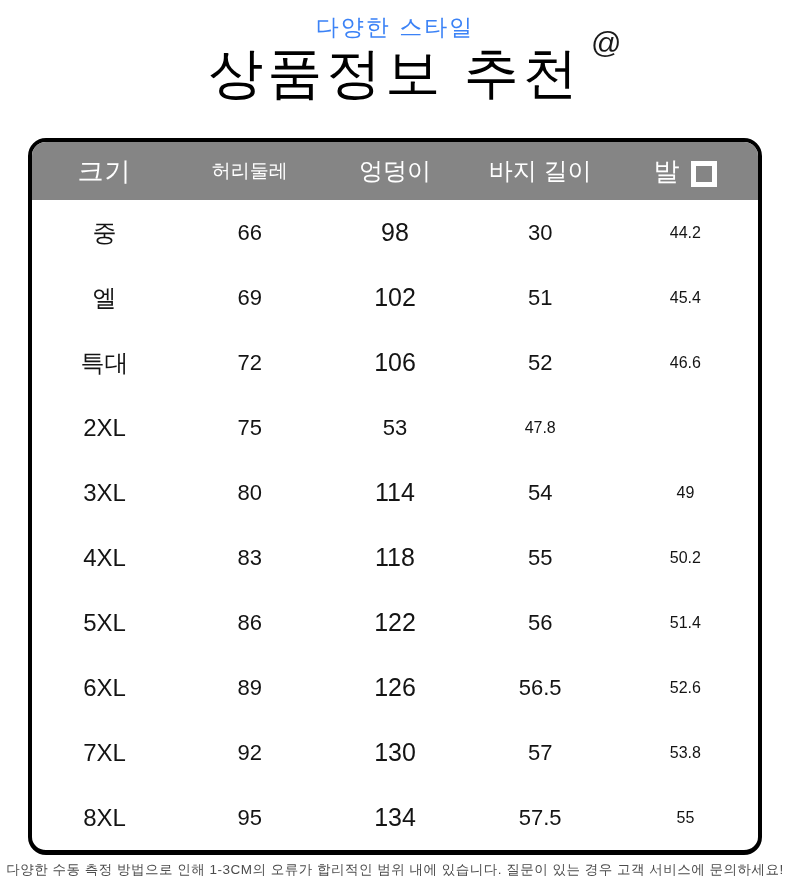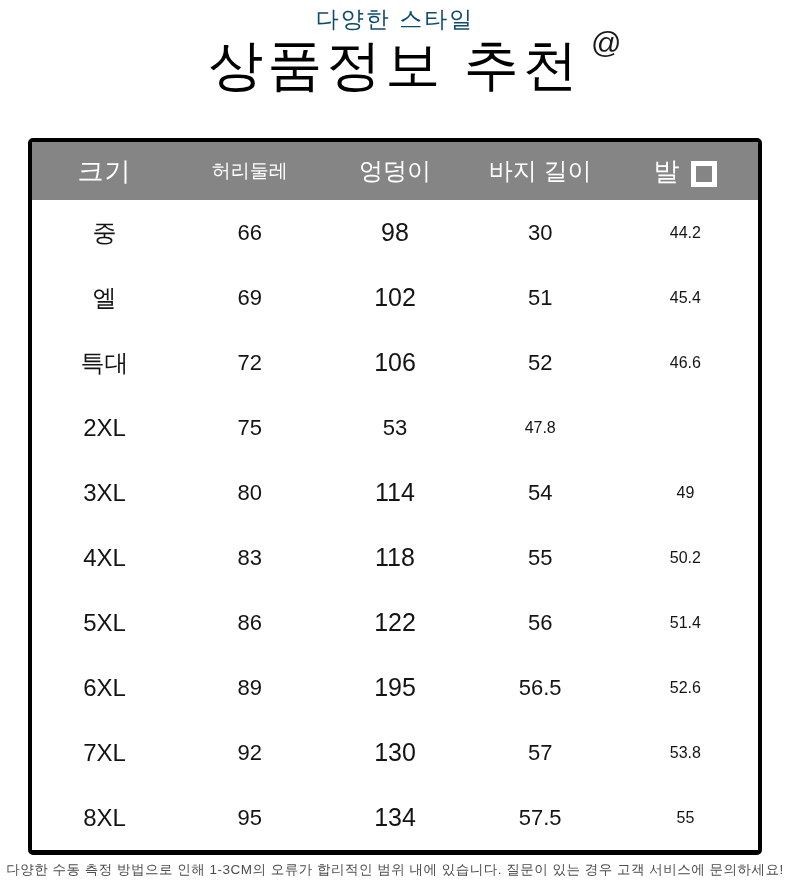--- a/index.html
+++ b/index.html
@@ -8,24 +8,24 @@
     width: 790px; height: 895px;
     position: relative;
     font-family: "Liberation Sans", "DejaVu Sans", sans-serif;
     color: #111;
     overflow: hidden;
   }
 
   
   .title-block { position: absolute; top: 0; left: 0; width: 790px; text-align: center; }
   .subtitle {
-    margin-top: 4px;
+    margin-top: 12px;
     font-size: 23px;
     letter-spacing: 2px;
-    color: #0c4a6e;
+    color: #3b82f6;
   }
   .main-title {
     margin-top: 2px;
     font-size: 55px;
     font-weight: normal;
     letter-spacing: 4px;
     color: #000;
     line-height: 1.05;
   }
   .at-mark {
@@ -36,21 +36,21 @@
     font-weight: normal;
   }
 
   
   .size-table {
     position: absolute;
     left: 28px; top: 138px;
     width: 734px; height: 717px;
     border: 4px solid #000;
     border-bottom-width: 5px;
-    border-radius: 5px;
+    border-radius: 18px;
     overflow: hidden;
     background: #fff;
     display: flex;
     flex-direction: column;
   }
   .thead {
     flex: 0 0 58px;
     background: #858585;
     color: #ffffff;
     display: grid;
@@ -161,21 +161,21 @@
       <div class="trow">
         <div class="tcell col0">5XL</div>
         <div class="tcell col1">86</div>
         <div class="tcell col2">122</div>
         <div class="tcell col3">56</div>
         <div class="tcell col4">51.4</div>
       </div>
       <div class="trow">
         <div class="tcell col0">6XL</div>
         <div class="tcell col1">89</div>
-        <div class="tcell col2">195</div>
+        <div class="tcell col2">126</div>
         <div class="tcell col3">56.5</div>
         <div class="tcell col4">52.6</div>
       </div>
       <div class="trow">
         <div class="tcell col0">7XL</div>
         <div class="tcell col1">92</div>
         <div class="tcell col2">130</div>
         <div class="tcell col3">57</div>
         <div class="tcell col4">53.8</div>
       </div>

